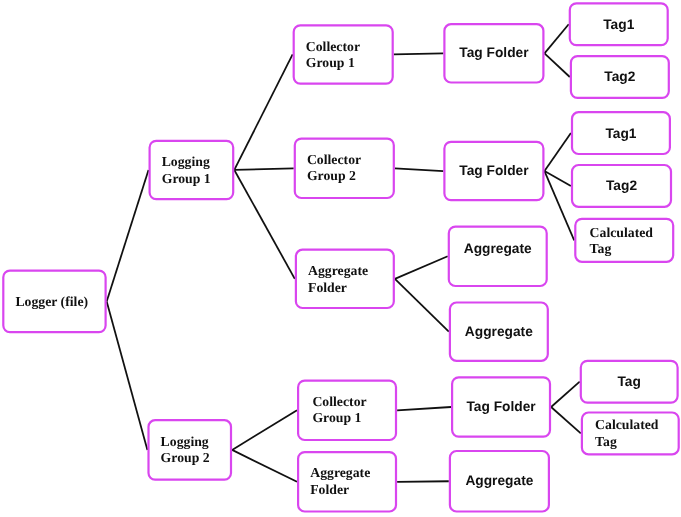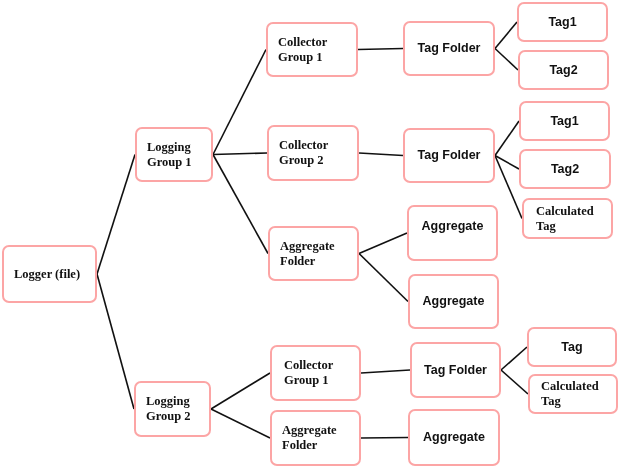--- a/index.html
+++ b/index.html
@@ -1,21 +1,21 @@
 <!DOCTYPE html>
 <html><head>
   <meta charset="utf-8">
   <style>
     html, body { margin: 0; padding: 0; background: #ffffff; }
     body { width: 619px; height: 470px; position: relative; overflow: hidden;
            font-family: "Liberation Sans", sans-serif; }
     #edges { position: absolute; left: 0; top: 0; width: 619px; height: 470px; }
     .node {
       position: absolute; box-sizing: border-box;
-      border: 2px solid #fca5a5; border-radius: 7px; background: #ffffff;
+      border: 2px solid #d946ef; border-radius: 7px; background: #ffffff;
       font-weight: bold; font-size: 12.5px; color: #111111; line-height: 15px;
       display: flex; align-items: center;
     }
     .node span { display: block; white-space: pre-line; }
     .left { padding-left: 10px; justify-content: flex-start; font-family: Liberation Serif, serif; }
     .center { justify-content: center; text-align: center; }
     .top { align-items: flex-start; padding-top: 12px; }
   </style>
 </head>
 <body>

